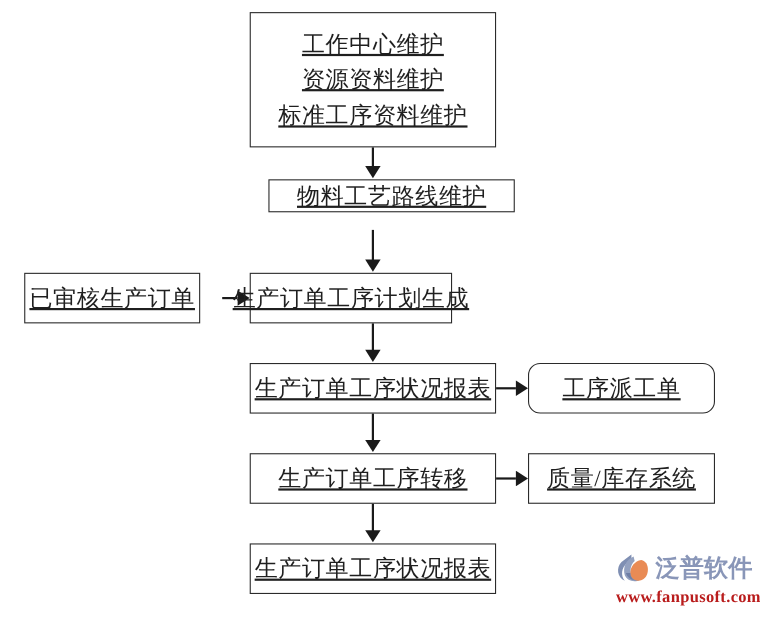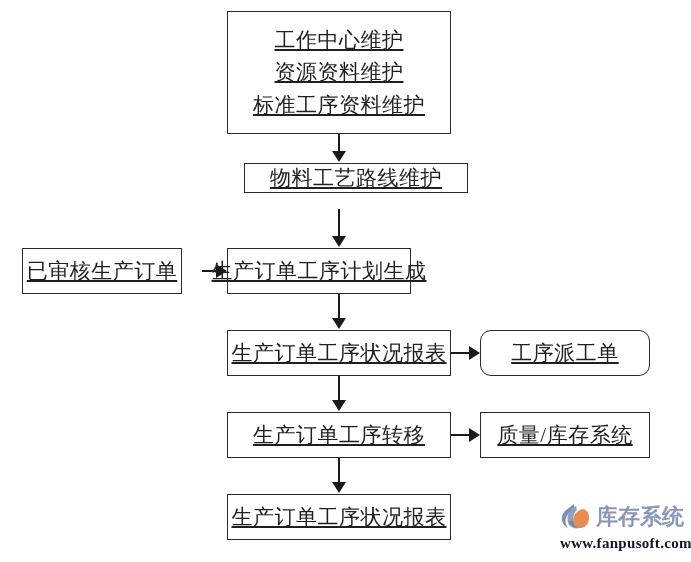--- a/index.html
+++ b/index.html
@@ -113,21 +113,21 @@
     font-weight: bold;
     color: #8996b8;
     letter-spacing: 0px;
     margin-left: 2px;
     white-space: nowrap;
   }
   #wm-url {
     font-family: "Liberation Serif", "DejaVu Serif", serif;
     font-size: 15px;
     font-weight: bold;
-    color: #0f172a;
+    color: #b91c1c;
     letter-spacing: 0.3px;
     margin-top: 1px;
     white-space: nowrap;
     text-align: right;
   }
 </style>
 </head>
 <body>
 
 <div id="canvas">
@@ -189,18 +189,18 @@
   <div id="watermark">
     <div id="wm-row">
       <span id="wm-mark">
         <svg width="34" height="30" viewBox="0 0 34 30" xmlns="http://www.w3.org/2000/svg">
           <path d="M14 2 L5 9 C0 14 1 23 8 26 C4 21 5 14 10 10 L14 7 Z" fill="#7f8fb3"></path>
           <path d="M16 4 C9 7 6 14 8 21 C10 26 17 28 22 25 L15 22 C12 18 13 11 17 8 Z" fill="#93a1c0"></path>
           <path d="M23 7 C17 8 13 13 13 19 C13 23 16 26 20 26 C25 26 29 22 29 16 C29 11 27 8 23 7 Z" fill="#e98b55"></path>
           <path d="M13 19 C13 23 16 26 20 26 C14 26 10 23 9 19 Z" fill="#6f7fa6"></path>
         </svg>
       </span>
-      <span id="wm-cn">库存系统</span>
+      <span id="wm-cn">泛普软件</span>
     </div>
     <div id="wm-url">www.fanpusoft.com</div>
   </div>
 
 </div>
 
 </body></html>

